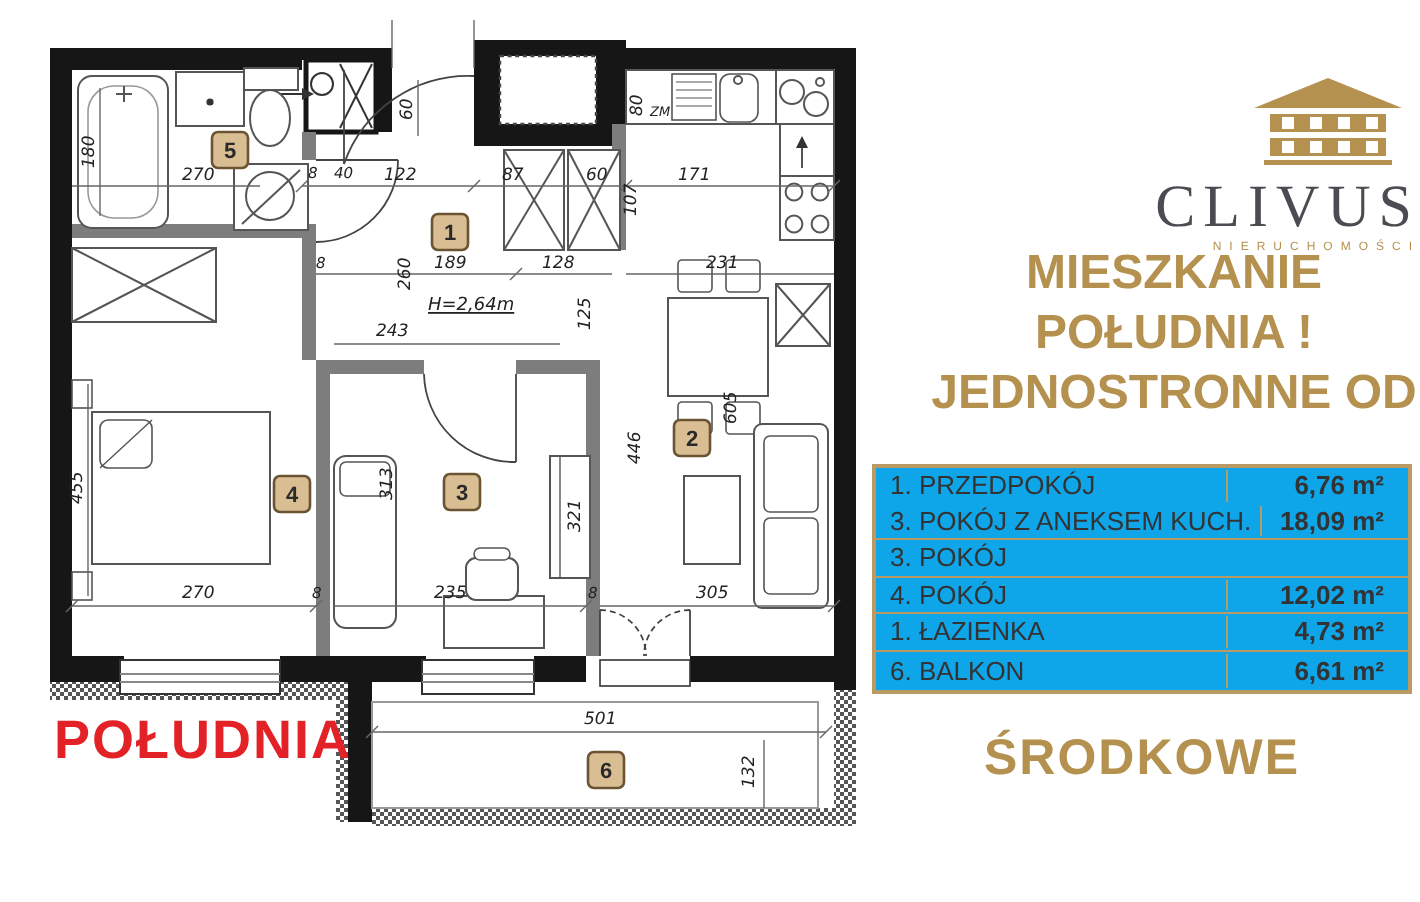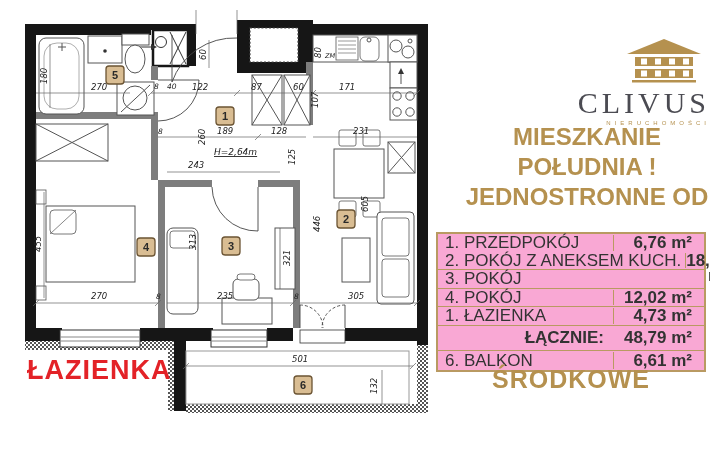--- a/index.html
+++ b/index.html
@@ -15,22 +15,22 @@
   .south{position:absolute;left:27px;top:355px;font-size:27px;font-weight:800;
          letter-spacing:1px;color:#e32227;}
   
   .panel{position:absolute;left:432px;top:0;width:278px;height:451px;}
   .brand{position:absolute;left:0;top:36px;width:100%;text-align:right;}
   .brand-name{font-family:"Liberation Serif",serif;font-size:30px;letter-spacing:4px;
               color:#4b4b52;line-height:30px;}
   .brand-sub{font-size:6px;letter-spacing:4px;color:#b5914f;margin-top:2px;}
   .headline{position:absolute;left:16px;top:122px;width:100%;text-align:center;
             font-size:24px;line-height:30px;font-weight:800;color:#b5914f;}
-  .area-table{position:absolute;left:4px;top:232px;width:266px;background:#f9a8d4;
-              border:2.5px solid #b99a62;font-size:17px;color:#333;}
+  .area-table{position:absolute;left:4px;top:232px;width:266px;background:#0ea5e9;
+              border:2.5px solid #b99a62;font-size:13px;color:#333;}
   .t-row{display:flex;align-items:center;}
   .t-row.lined{border-bottom:1.5px solid #b99a62;}
   .t-label{flex:1;padding:1px 4px 1px 7px;height:15.5px;line-height:15.5px;white-space:nowrap;}
   .t-value{width:78px;text-align:right;padding-right:12px;font-weight:bold;
            border-left:1.5px solid #b99a62;height:15.5px;line-height:15.5px;}
   .t-total{display:flex;justify-content:flex-end;align-items:center;height:24px;
            border-bottom:1.5px solid #b99a62;font-weight:bold;}
   .t-total .tl{padding-right:10px;}
   .t-total .tv{width:78px;text-align:right;padding-right:12px;}
   .t-row.balkon .t-label{height:17px;line-height:17px;}
@@ -297,21 +297,21 @@
       <text class="room-num" x="228" y="250">3</text>
       <rect x="137" y="238" width="18" height="18" rx="3" fill="#d9bd93" stroke="#6b5433" stroke-width="1.3"></rect>
       <text class="room-num" x="143" y="251">4</text>
       <rect x="106" y="66" width="18" height="18" rx="3" fill="#d9bd93" stroke="#6b5433" stroke-width="1.3"></rect>
       <text class="room-num" x="112" y="79">5</text>
       <rect x="294" y="376" width="18" height="18" rx="3" fill="#d9bd93" stroke="#6b5433" stroke-width="1.3"></rect>
       <text class="room-num" x="300" y="389">6</text>
     </g>
   </svg>
 
-  <div class="south">ŁAZIENKA</div>
+  <div class="south">POŁUDNIA</div>
 
   <div class="panel">
 
     <div class="brand">
       <svg width="92" height="48" viewBox="0 0 92 48">
         <polygon points="9,18 46,3 83,18" fill="#b5914f"></polygon>
         <rect x="17" y="21" width="58" height="9" fill="#b5914f"></rect>
         <rect x="17" y="33" width="58" height="9" fill="#b5914f"></rect>
         <g fill="#fff">
           <rect x="23" y="22.5" width="6" height="6"></rect>
@@ -334,38 +334,34 @@
       <div>POŁUDNIA !</div>
       <div>JEDNOSTRONNE OD</div>
     </div>
 
     <div class="area-table">
       <div class="t-row">
         <div class="t-label">1. PRZEDPOKÓJ</div>
         <div class="t-value">6,76 m²</div>
       </div>
       <div class="t-row lined">
-        <div class="t-label">2. POKÓJ Z ANEKSEM KUCH.</div>
+        <div class="t-label">3. POKÓJ Z ANEKSEM KUCH.</div>
         <div class="t-value">18,09 m²</div>
       </div>
       <div class="t-row lined">
         <div class="t-label">3. POKÓJ</div>
       </div>
       <div class="t-row lined">
         <div class="t-label">4. POKÓJ</div>
         <div class="t-value">12,02 m²</div>
       </div>
       <div class="t-row lined">
         <div class="t-label">1. ŁAZIENKA</div>
         <div class="t-value">4,73 m²</div>
       </div>
-      <div class="t-total">
-        <span class="tl">ŁĄCZNIE:</span>
-        <span class="tv">48,79 m²</span>
-      </div>
       <div class="t-row balkon">
         <div class="t-label">6. BALKON</div>
         <div class="t-value">6,61 m²</div>
       </div>
     </div>
 
     <div class="srodkowe">ŚRODKOWE</div>
   </div>
 </div>
 

